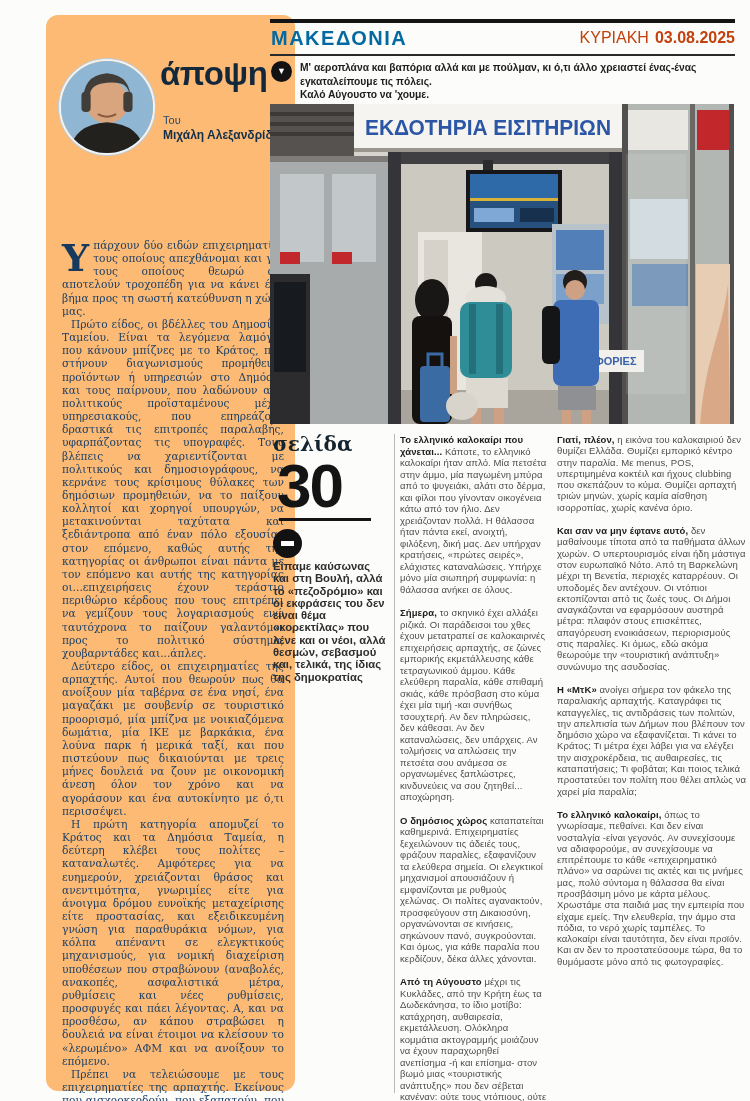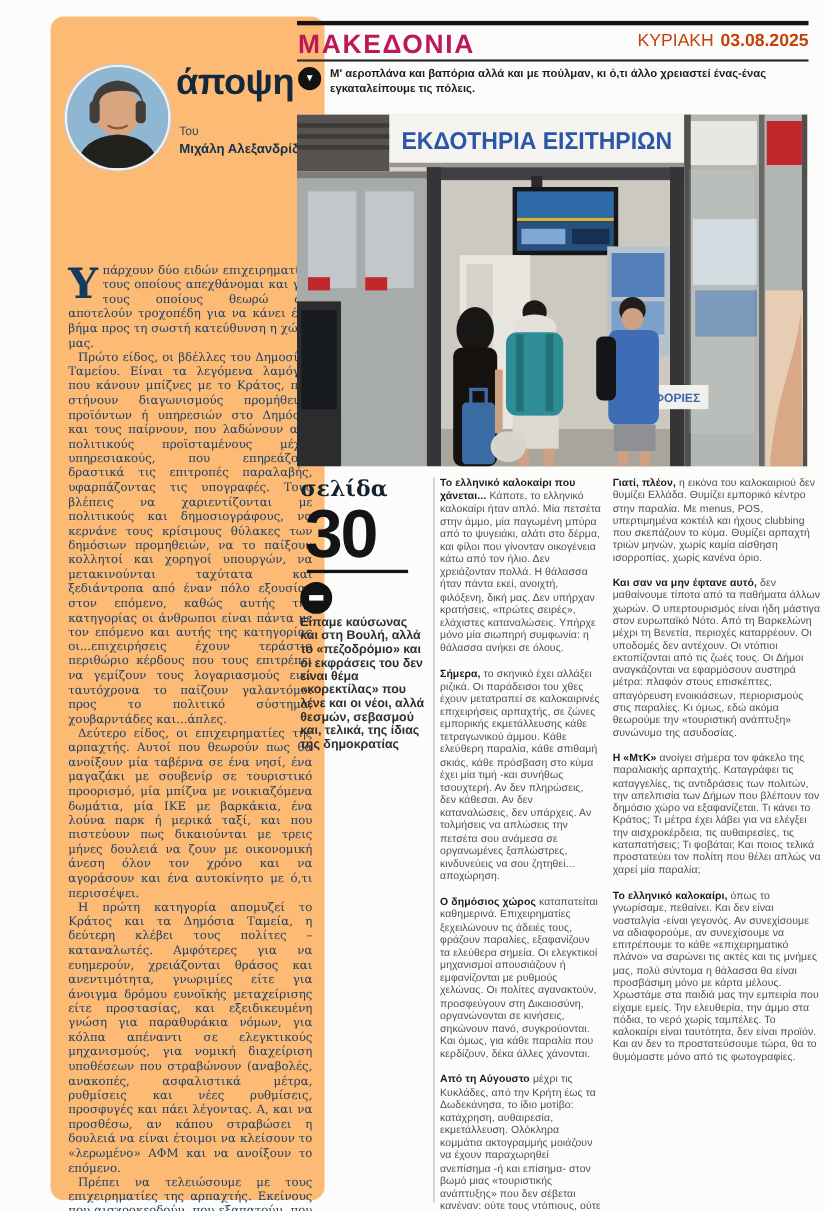--- a/index.html
+++ b/index.html
@@ -17,21 +17,21 @@
   .op-title{left:14px;top:139px;width:228px;font-family:"DejaVu Serif",serif;font-weight:bold;
             font-size:21.5px;line-height:25px;color:#0d2f52;letter-spacing:-.3px;}
   .op-body{left:16px;top:224px;width:222px;font-family:"DejaVu Serif",serif;font-size:10.7px;
            line-height:13.15px;color:#1d4066;text-align:justify;}
   .op-body p{margin:0;text-indent:9px;}
   .op-body p.first{text-indent:0;}
   .dropcap{float:left;font-size:38px;line-height:31px;padding:3px 4px 0 0;font-weight:bold;color:#16395f;}
 
   
   .topbar{left:270px;top:19px;width:465px;height:4px;background:#141414;}
-  .masthead{left:271px;top:27px;font-size:24px;font-weight:bold;color:#be185d;letter-spacing:1.5px;}
+  .masthead{left:271px;top:27px;font-size:20px;font-weight:bold;color:#0369a1;letter-spacing:1.5px;}
   .dateline{top:29px;right:15px;font-size:16px;color:#c2410c;}
   .dateline b{margin-left:6px;}
   .rule1{left:270px;top:54px;width:465px;height:2px;background:#2a2a2a;}
   .teaser-icon{left:271px;top:61px;width:21px;height:21px;border-radius:50%;background:#121212;
                color:#fff;font-size:9px;line-height:21px;text-align:center;}
   .teaser{left:300px;top:61px;width:436px;font-size:10.3px;font-weight:bold;line-height:13.5px;color:#1d1d1d;}
 
   
   .photo{left:270px;top:104px;width:396px;height:320px;}
   .photo svg{display:block;}
@@ -86,20 +86,21 @@
   <div class="abs topbar"></div>
   <div class="abs masthead">ΜΑΚΕΔΟΝΙΑ</div>
   <div class="abs dateline">
     <span>ΚΥΡΙΑΚΗ</span><b>03.08.2025</b>
   </div>
   <div class="abs rule1"></div>
 
   <div class="abs teaser-icon">▼</div>
   <div class="abs teaser">
     <div>Μ' αεροπλάνα και βαπόρια αλλά και με πούλμαν, κι ό,τι άλλο χρειαστεί ένας-ένας εγκαταλείπουμε τις πόλεις.</div>
+    <div>Καλό Αύγουστο να 'χουμε.</div>
   </div>
 
   <div class="abs photo">
     <svg width="464" height="320" viewBox="0 0 464 320">
       <rect width="464" height="320" fill="#cdc9c2"></rect>
       <rect x="0" y="0" width="464" height="55" fill="#d7d4cd"></rect>
 
       <rect x="0" y="0" width="84" height="52" fill="#55524f"></rect>
       <rect x="0" y="8" width="84" height="4" fill="#3c3a38"></rect>
       <rect x="0" y="18" width="84" height="4" fill="#3c3a38"></rect>

